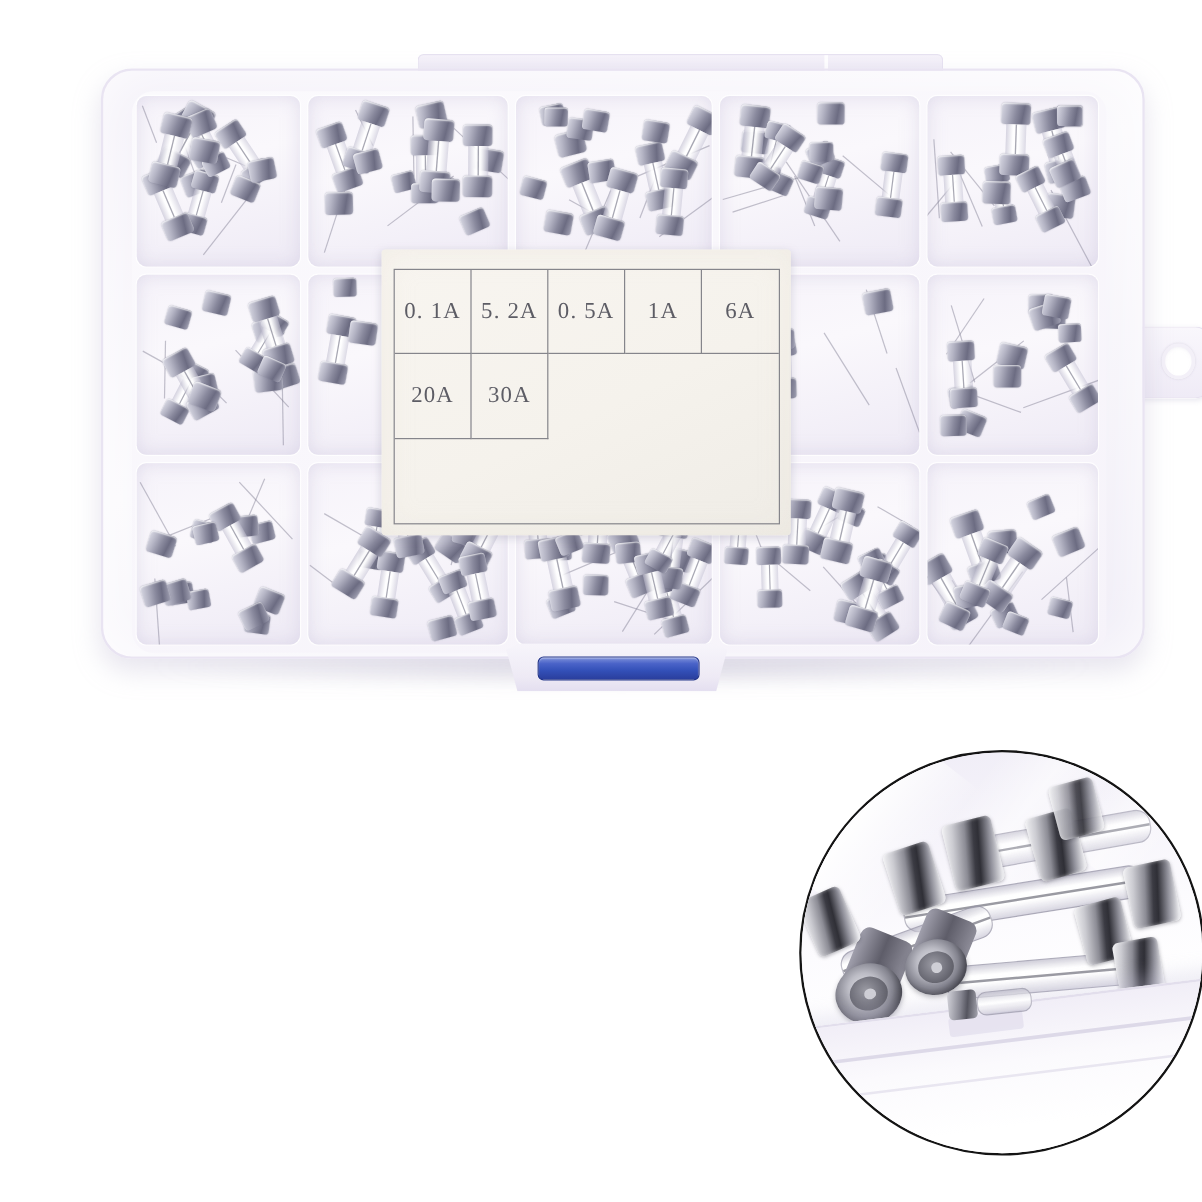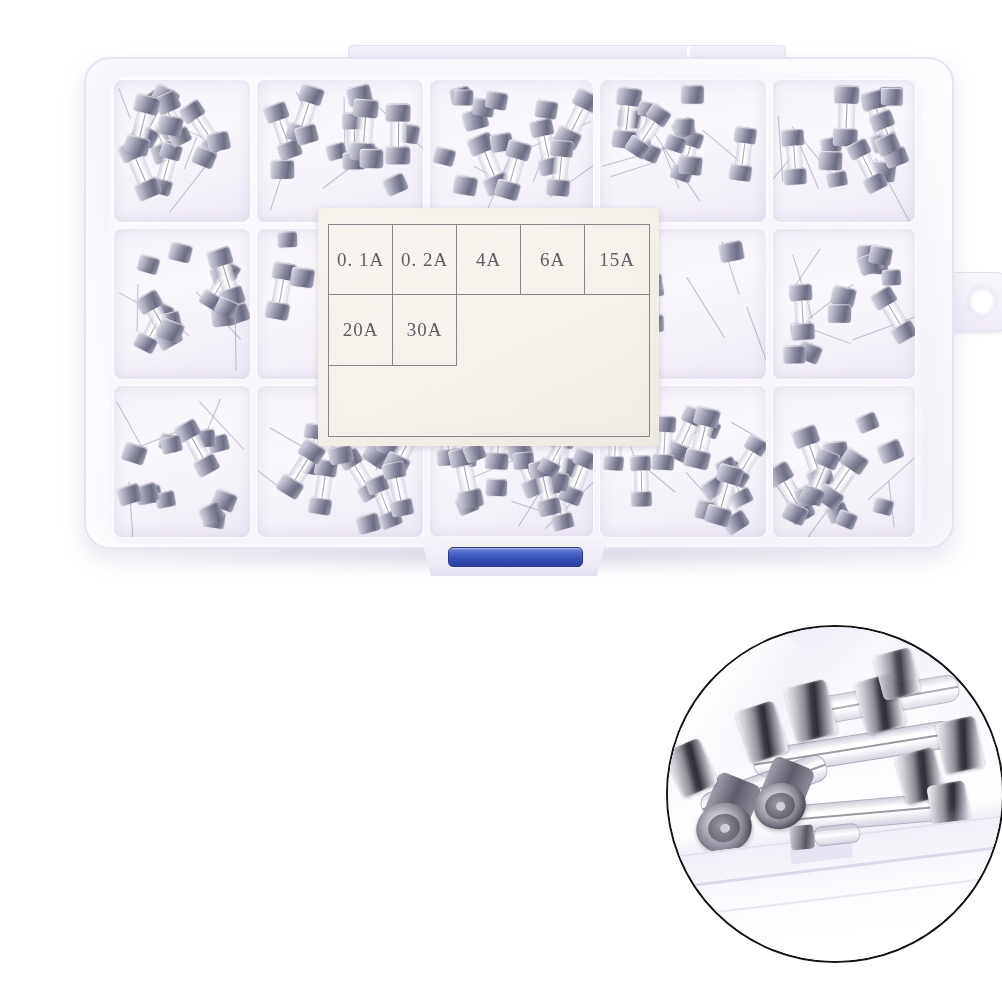--- a/index.html
+++ b/index.html
@@ -1022,24 +1022,24 @@
           </div>
           <div class="fuse" style="left: 12.3304px; top: 118.965px; transform: rotate(24.7deg) scale(1.07);">
             <div class="cap solo"></div>
           </div>
         </div>
       </div>
 
     <div class="label-card">
       <div class="label-grid" id="labelGrid">
           <div class="label-cell">0. 1A</div>
-          <div class="label-cell">0. 2A</div>
-          <div class="label-cell">4A</div>
+          <div class="label-cell">5. 2A</div>
+          <div class="label-cell">0. 5A</div>
+          <div class="label-cell">1A</div>
           <div class="label-cell">6A</div>
-          <div class="label-cell">15A</div>
           <div class="label-cell">20A</div>
           <div class="label-cell">30A</div>
         </div>
     </div>
 
     <div class="latch"></div>
     <div class="latch-blue"></div>
   </div>
 
   <div class="inset">

